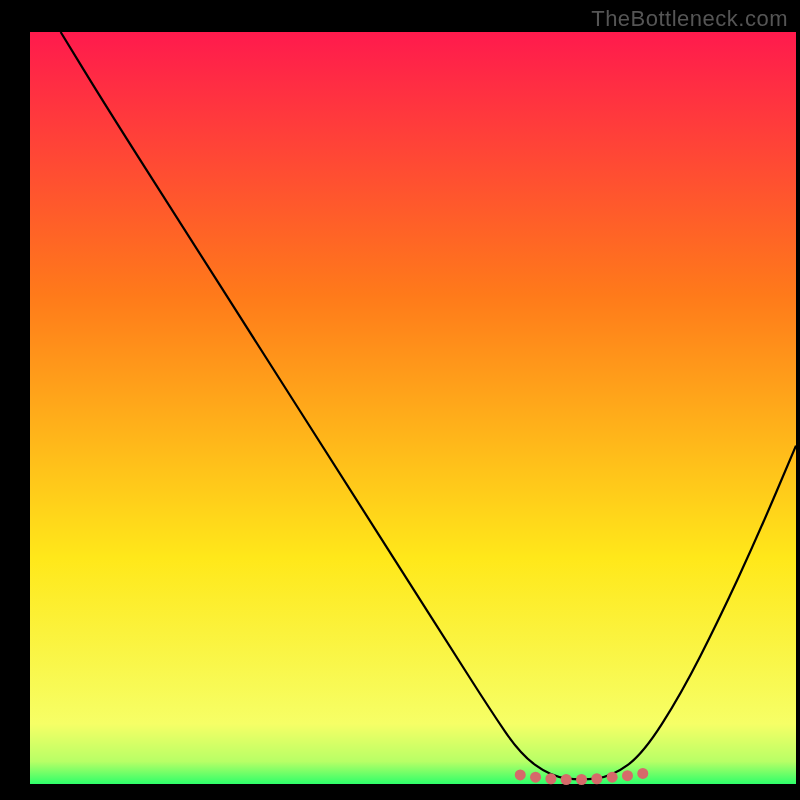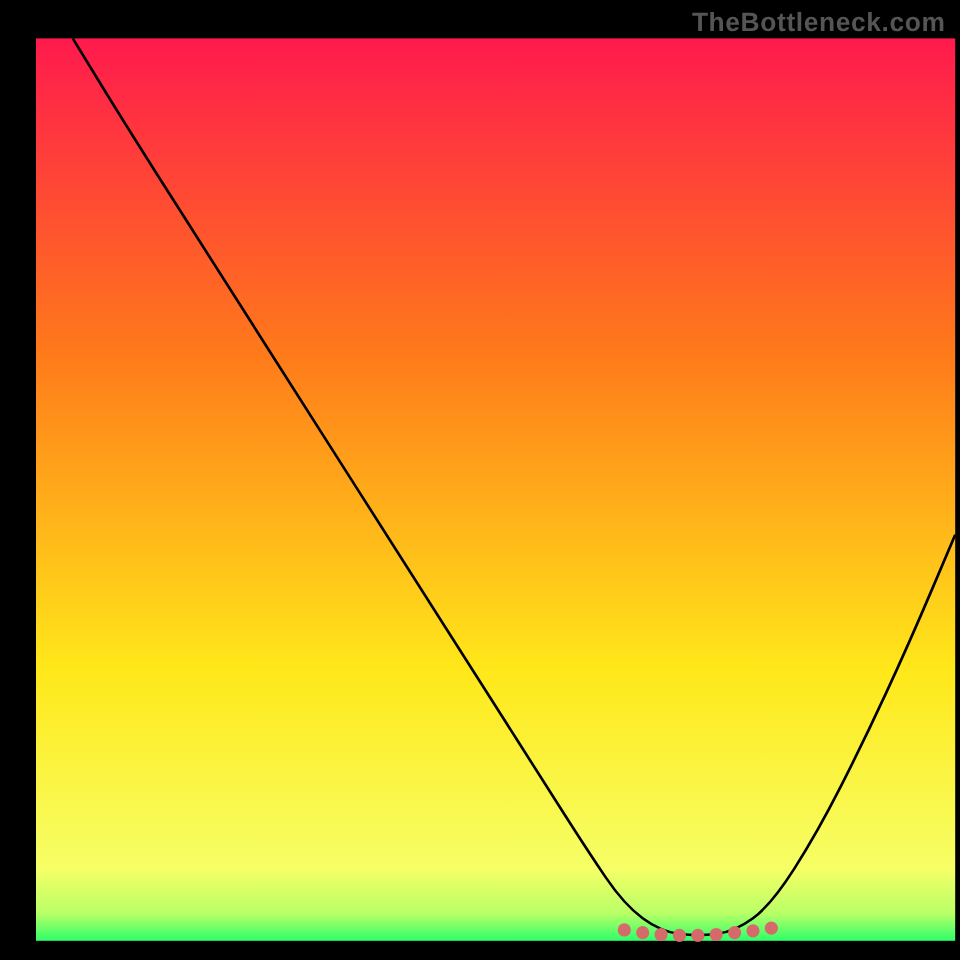--- a/index.html
+++ b/index.html
@@ -16,21 +16,21 @@
     width: 800px;
     height: 800px;
     background: #000;
   }
   .watermark {
     position: absolute;
     top: 6px;
     right: 12px;
     color: #555;
     font-size: 22px;
-    font-weight: 700;
+    font-weight: 400;
     letter-spacing: 0.5px;
     user-select: none;
   }
   svg {
     display: block;
   }
 </style>
 </head>
 <body>
 

